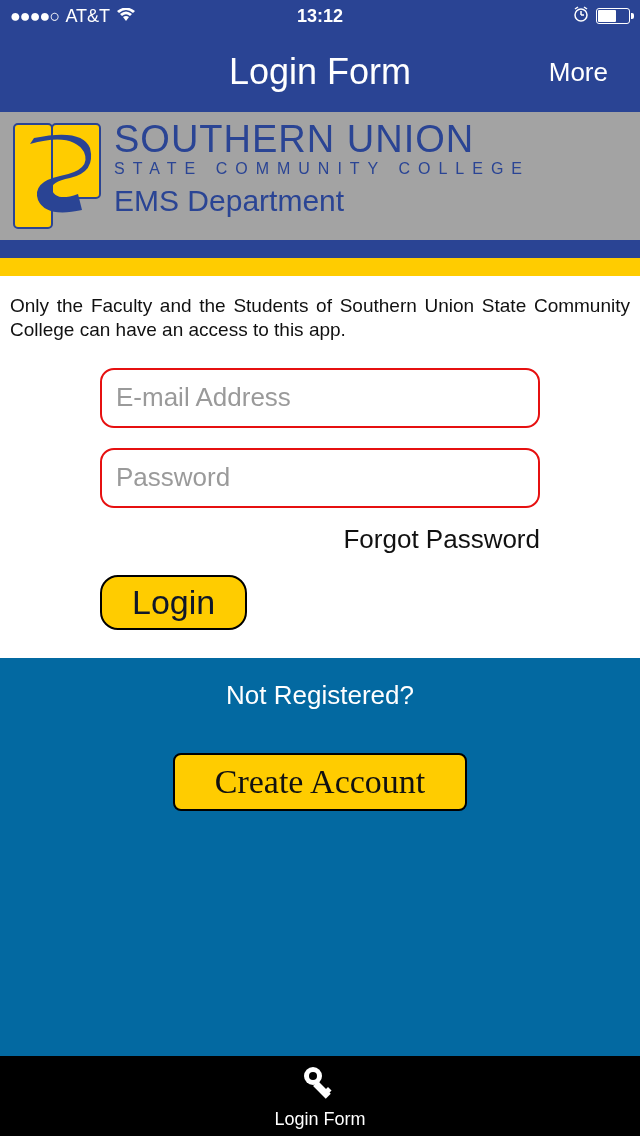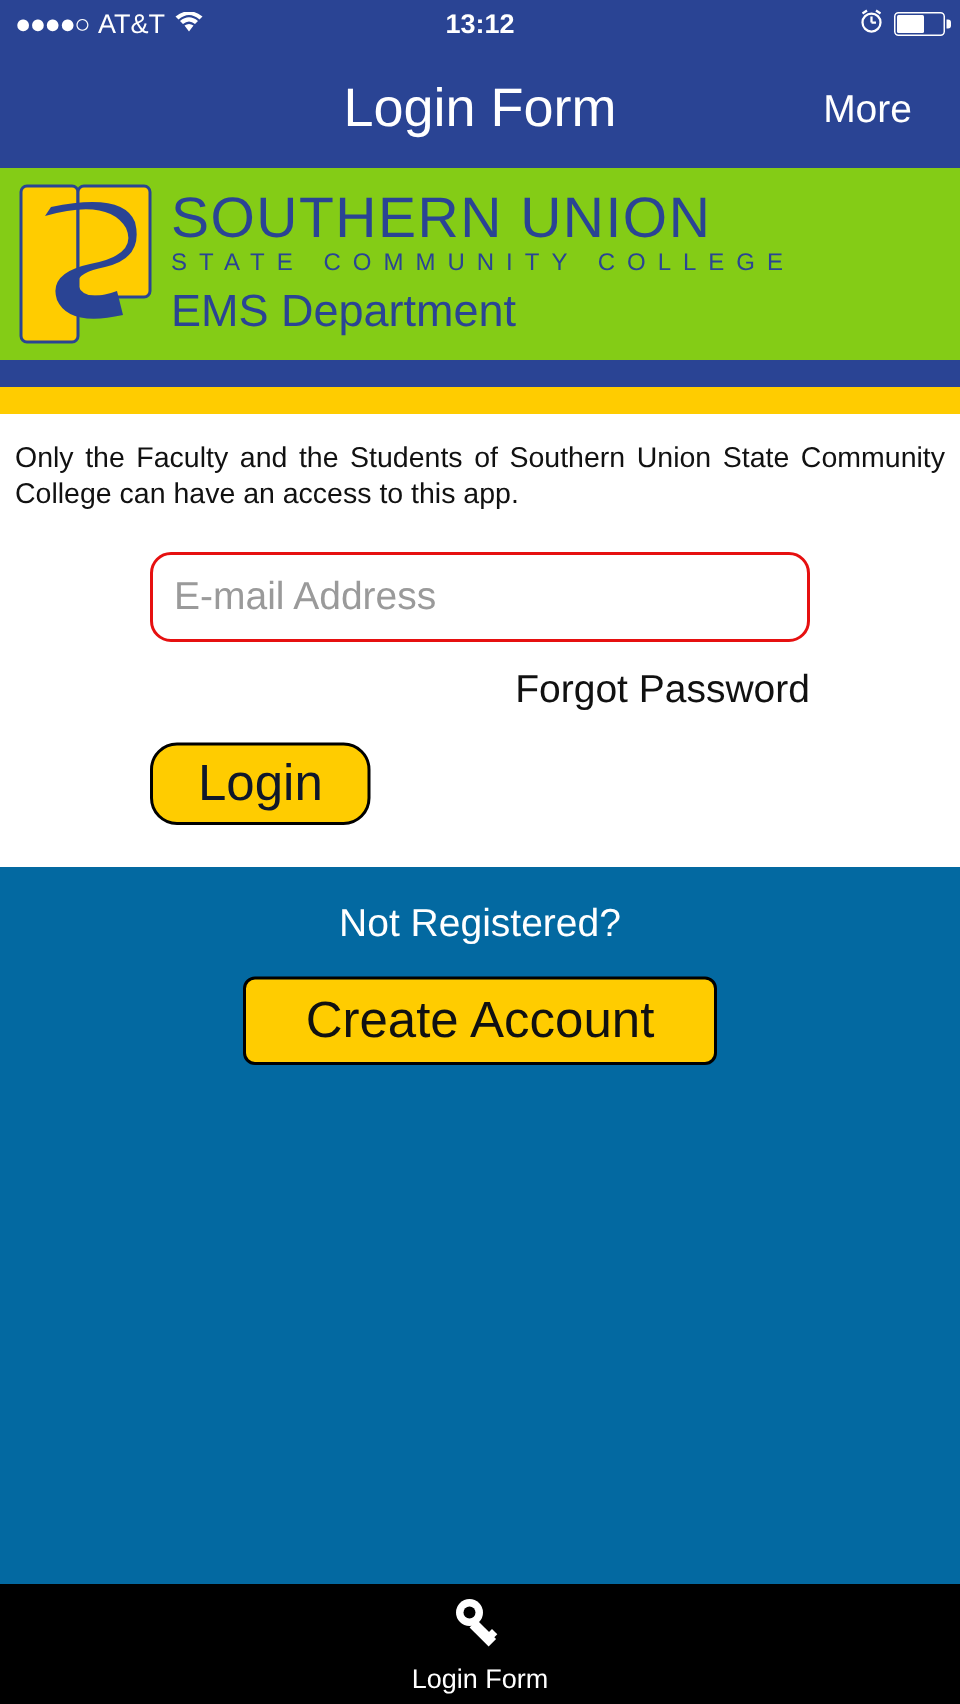--- a/index.html
+++ b/index.html
@@ -89,24 +89,23 @@
     }
     .nav-more {
       position: absolute;
       right: 32px;
       color: white;
       font-size: 26px;
       font-weight: 300;
     }
     
     .logo-bar {
-      background: #84cc16;
+      background: #a3a3a3;
       padding: 8px 12px;
       display: flex;
-      align-items: center;
       gap: 12px;
     }
     .logo-box {
       width: 90px;
       height: 112px;
       display: flex;
       flex-direction: column;
       align-items: center;
       justify-content: center;
     }
@@ -208,28 +207,29 @@
       flex-direction: column;
       align-items: center;
       padding-top: 22px;
     }
     .not-reg {
       color: white;
       font-size: 26px;
       font-weight: 300;
     }
     .create-btn {
-      margin-top: 20px;
+      margin-top: 42px;
       background: #ffcc00;
       border: 2px solid #000;
       border-radius: 8px;
       font-size: 34px;
       font-weight: 300;
       padding: 8px 40px;
       color: #111;
+      font-family: Liberation Serif, serif;
     }
     
     .tabbar {
       height: 80px;
       background: #000;
       display: flex;
       flex-direction: column;
       align-items: center;
       justify-content: center;
       gap: 2px;
@@ -295,20 +295,21 @@
   </div>
 </div>
 
 <div class="stripe-blue"></div>
 <div class="stripe-yellow"></div>
 
 <div class="content">
   <div class="desc">Only the Faculty and the Students of Southern Union State Community College can have an access to this app.</div>
   <div class="form">
     <input class="input" type="text" placeholder="E-mail Address" style="">
+    <input class="input" type="password" placeholder="Password" style="">
     <div class="forgot">Forgot Password</div>
     <button class="login-btn">Login</button>
   </div>
 </div>
 
 <div class="register">
   <div class="not-reg">Not Registered?</div>
   <button class="create-btn">Create Account</button>
 </div>
 

